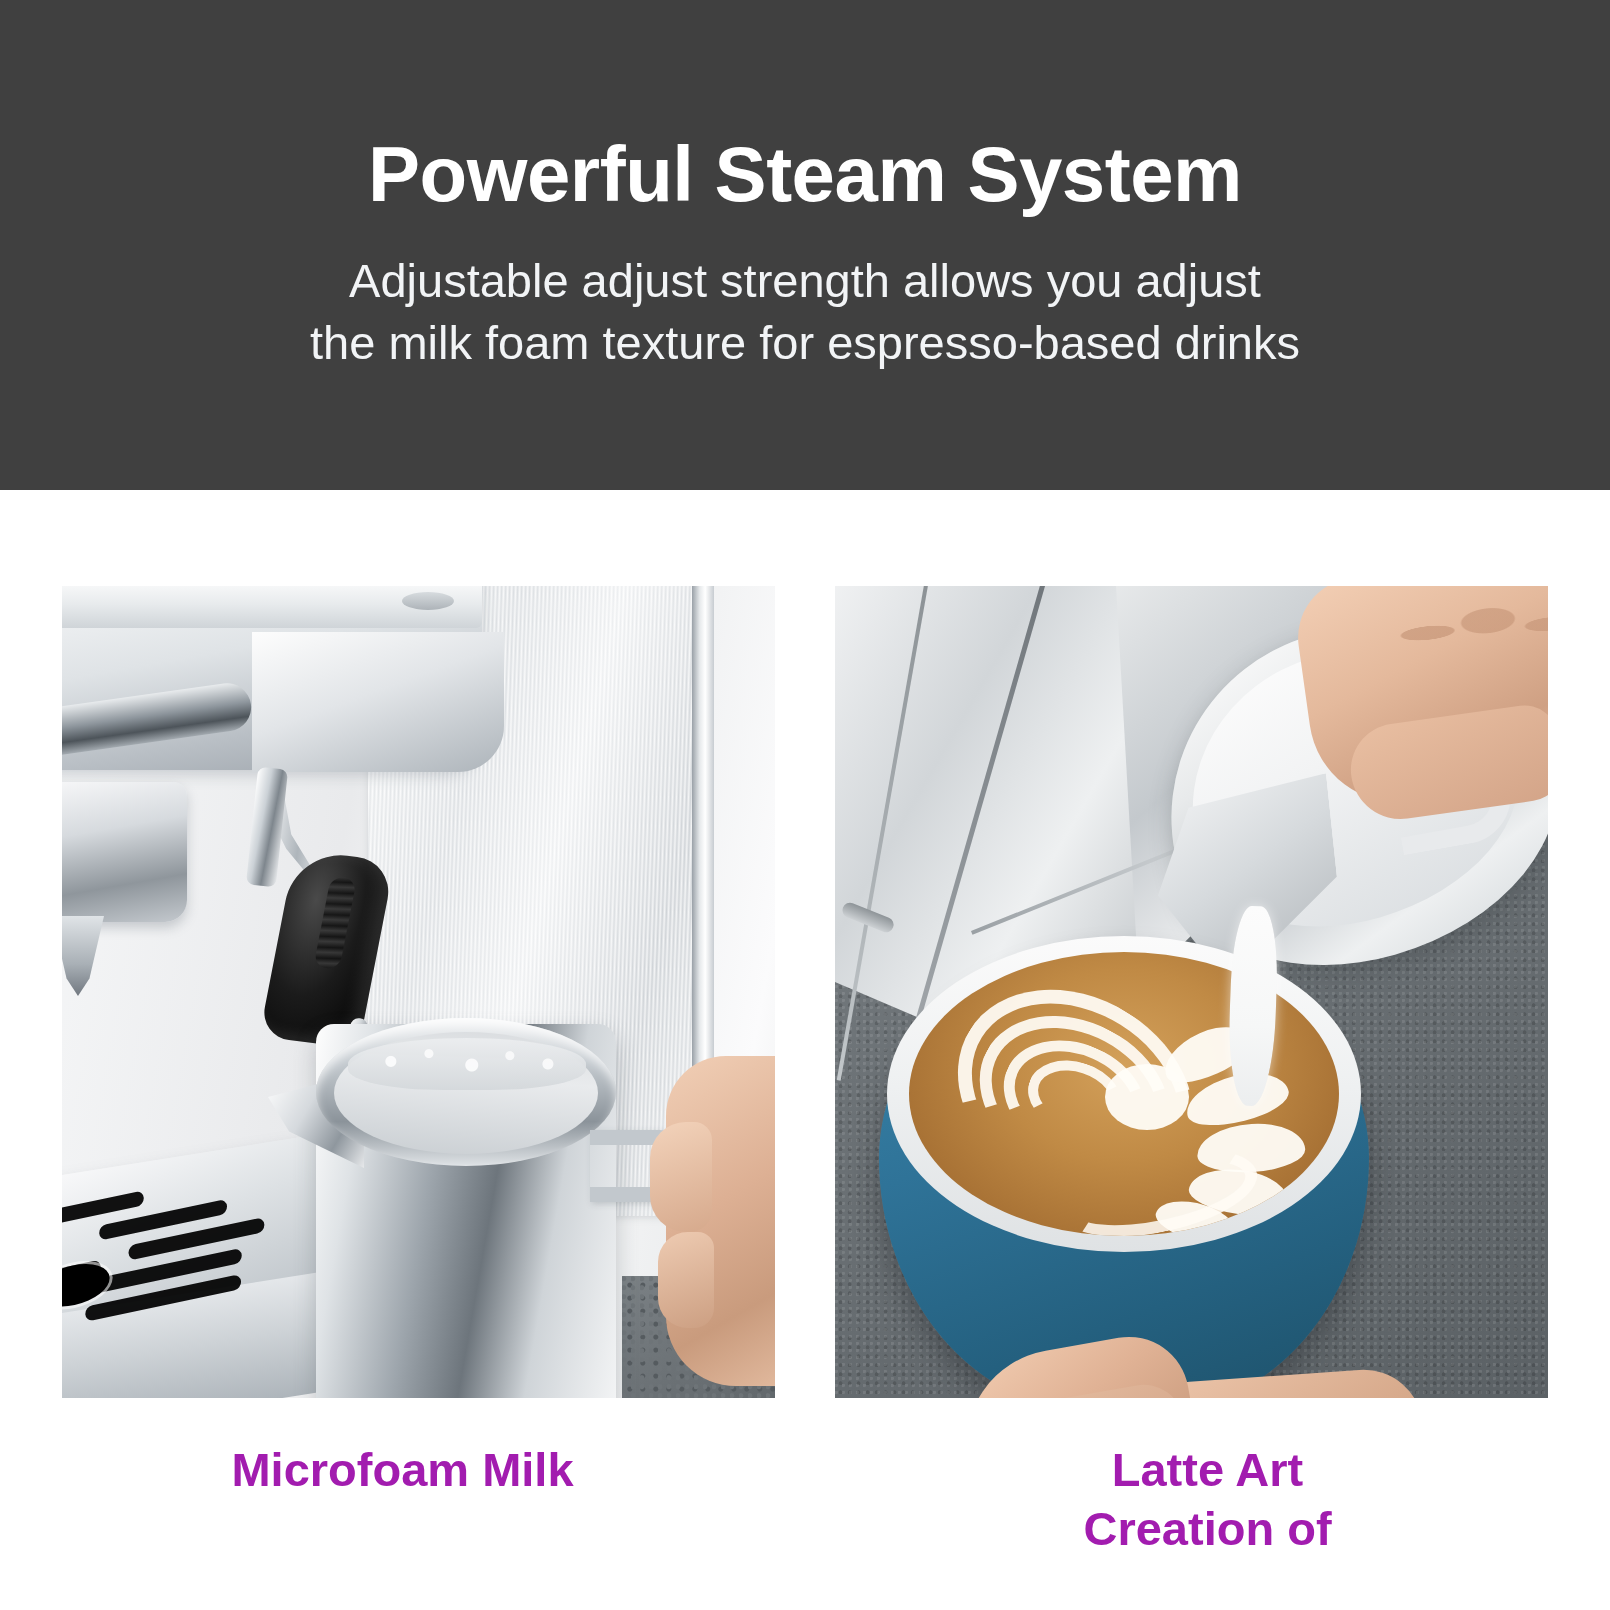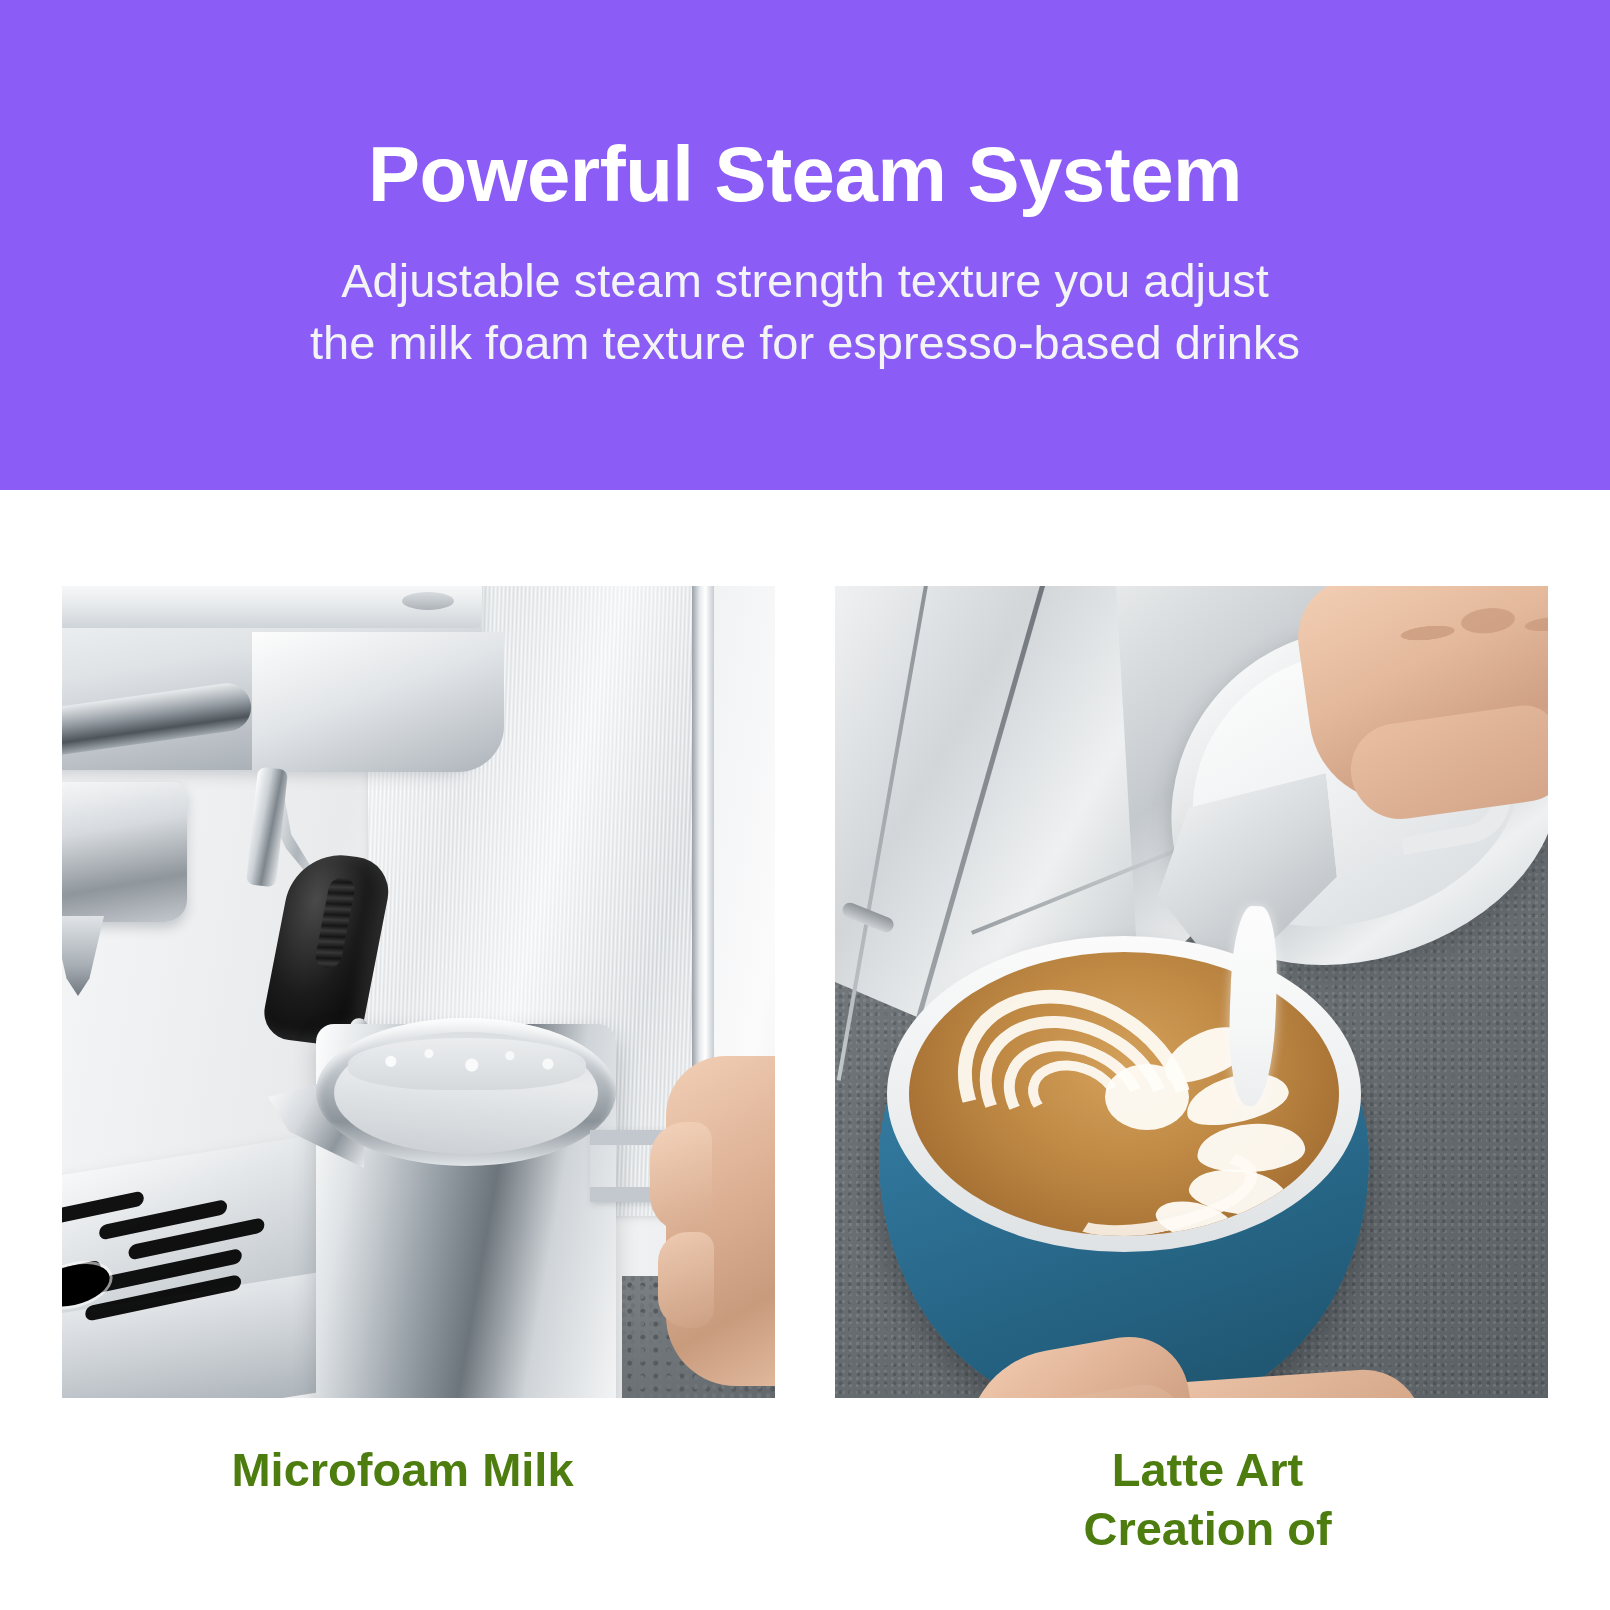--- a/index.html
+++ b/index.html
@@ -7,21 +7,21 @@
   body {
     background:#ffffff;
     font-family:"Liberation Sans", sans-serif;
     overflow:hidden;
   }
   .poster { position:relative; width:1610px; height:1610px; background:#fff; }
 
   
   .header {
     position:absolute; left:0; top:0; width:1610px; height:490px;
-    background:#8b5cf6;
+    background:#404040;
     display:flex; flex-direction:column;
     align-items:center; justify-content:center;
     padding-top:18px;
   }
   .headline {
     color:#ffffff;
     font-size:78px; font-weight:700; letter-spacing:-0.5px;
     line-height:1.05; text-align:center;
     margin-bottom:34px;
   }
@@ -406,35 +406,35 @@
   }
 
   
   .captions {
     position:absolute; left:0; top:1418px; width:1610px; height:192px;
     display:flex;
   }
   .caption {
     flex:0 0 50%;
     text-align:center;
-    color:#4d7c0f;
+    color:#a21caf;
     font-size:47px; font-weight:700; line-height:1.26;
     padding-top:22px;
   }
   .caption .cl { display:block; }
 </style>
 </head>
 <body>
 
 <div class="poster">
 
   <div class="header">
     <div class="headline">Powerful Steam System</div>
     <div class="subhead">
-      <span class="l1">Adjustable steam strength texture you adjust</span>
+      <span class="l1">Adjustable adjust strength allows you adjust</span>
       <span class="l2">the milk foam texture for espresso-based drinks</span>
     </div>
   </div>
 
   <div class="panels">
 
     <div class="panel left">
       <div class="ms-bg"></div>
       <div class="ms-far-wall"></div>
       <div class="ms-body"></div>

